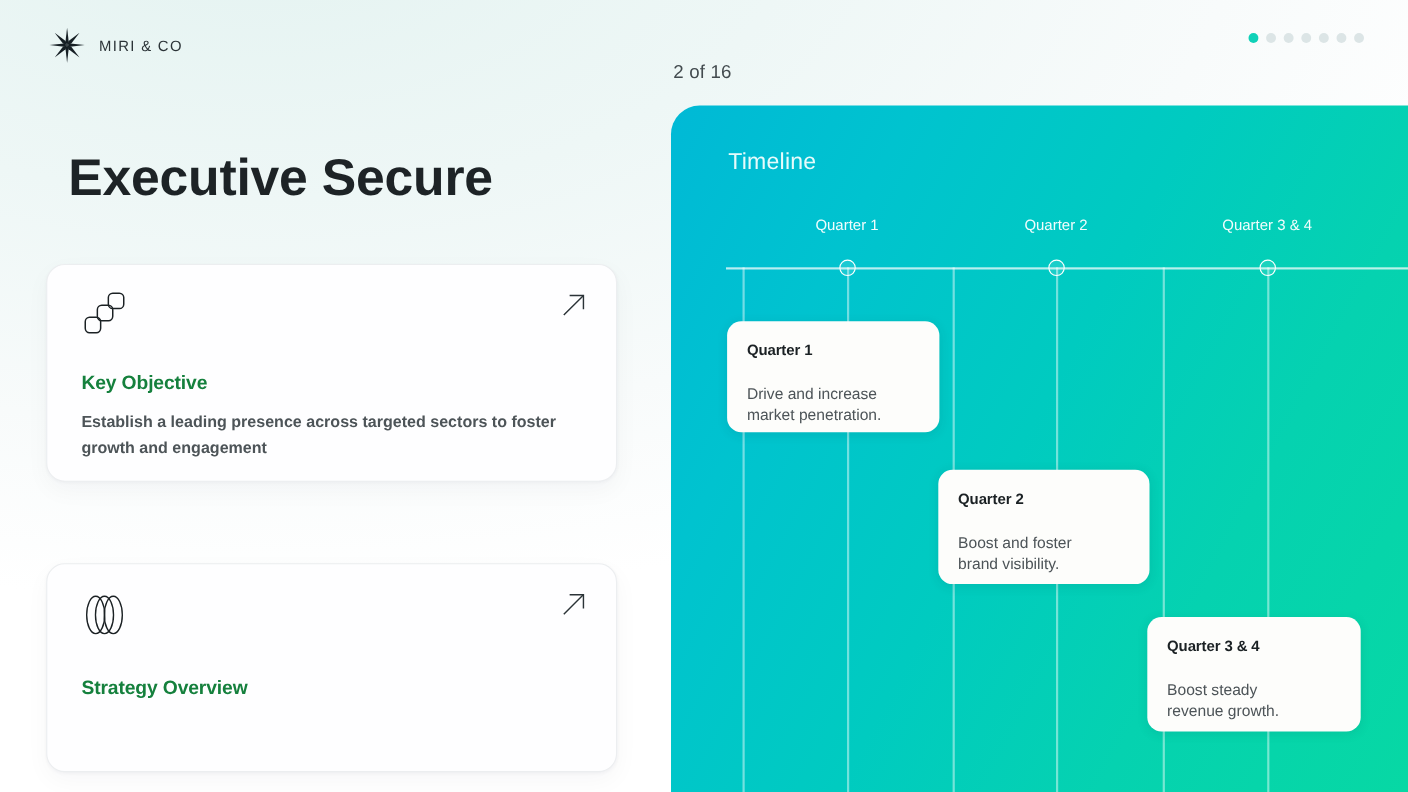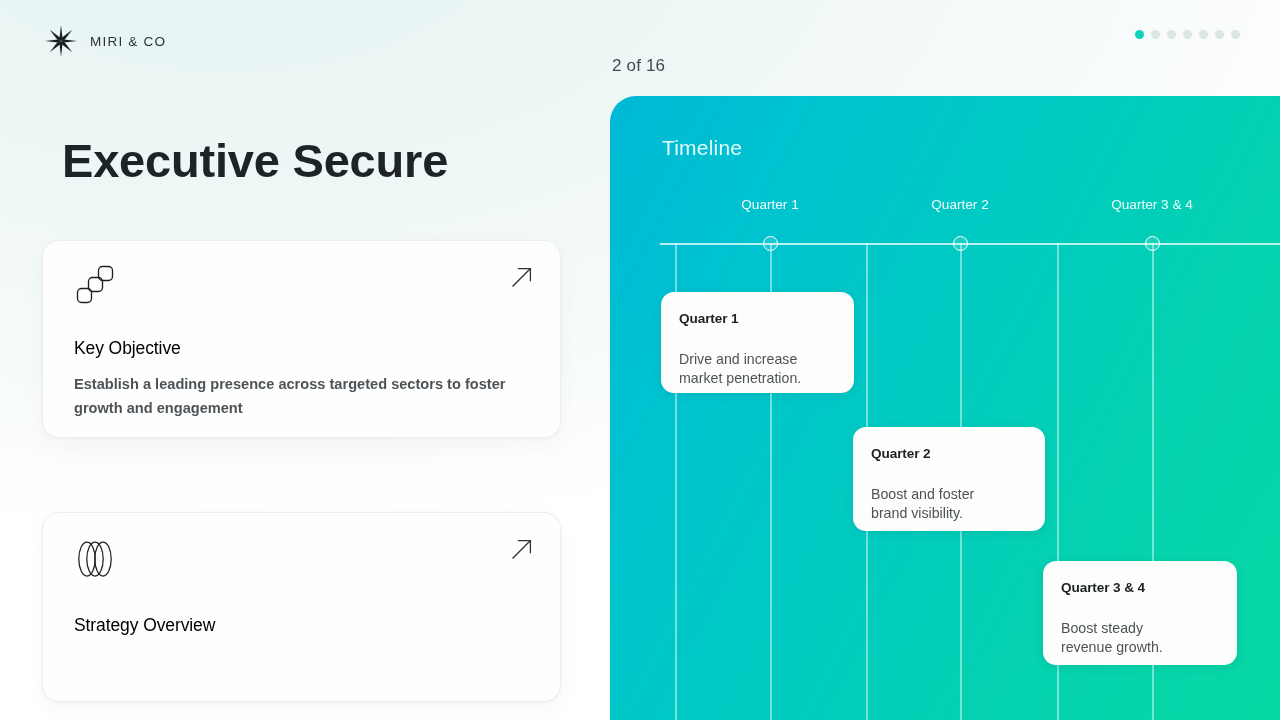--- a/index.html
+++ b/index.html
@@ -48,21 +48,21 @@
     border-radius:17px;
     box-shadow:0 1px 3px rgba(30,40,50,0.035), 0 8px 22px rgba(30,40,50,0.035);
   }
   #card-key { top:240px; height:198px; }
   #card-strategy { top:480px; height:190px;margin-top:32px; }
 
   .card-icon { position:absolute; left:31px; top:22px; }
   .card-arrow { position:absolute; right:26px; top:24px; }
   .card-heading {
     position:absolute; left:31px;
-    font-size:17.5px; font-weight:400; color:#000000; letter-spacing:-0.1px;
+    font-size:17.5px; font-weight:700; color:#15803d; letter-spacing:-0.1px;
   }
   .card-body {
     position:absolute; left:31px; right:19px;
     font-size:14.6px; color:#4d5458; line-height:1.65;font-weight:bold;
   }
   #card-key .card-heading { top:97px; }
   #card-key .card-body  { top:131px; }
   #card-strategy .card-heading { top:102px; }
   #card-strategy .card-body  { top:132px; }
 

